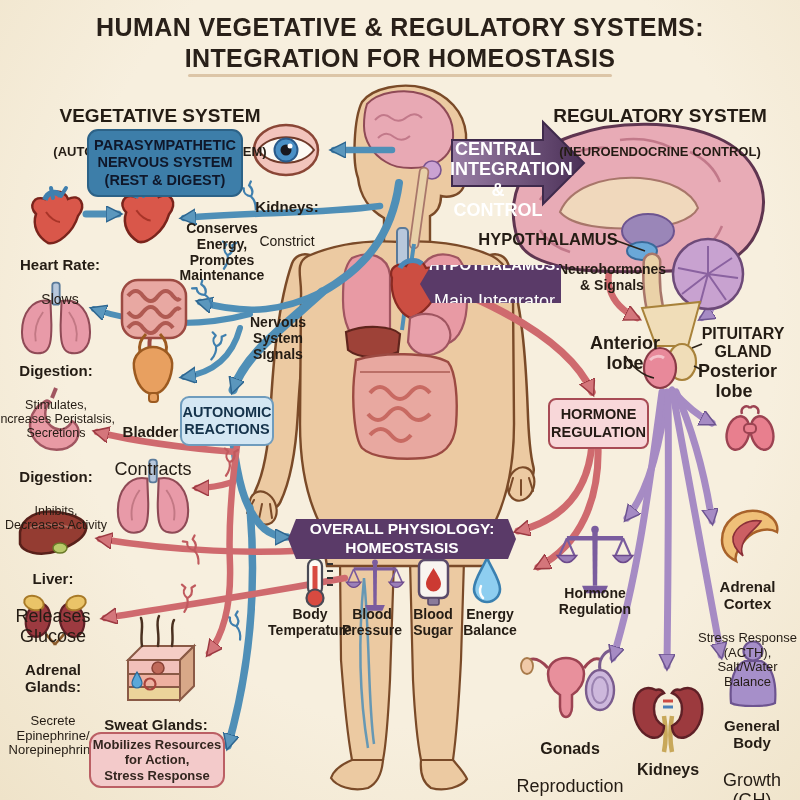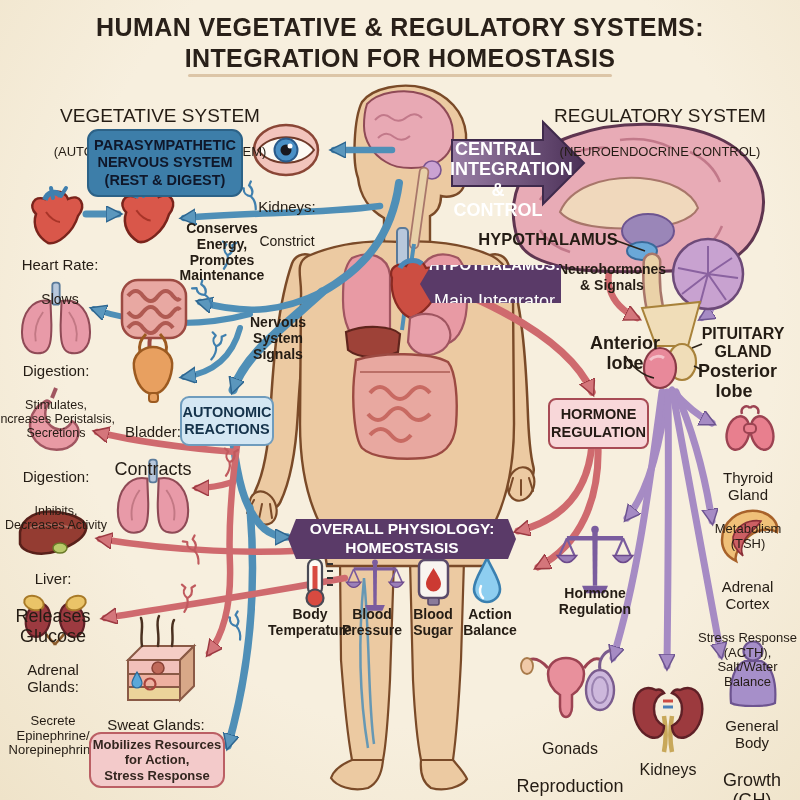--- a/index.html
+++ b/index.html
@@ -1,21 +1,21 @@
 <!DOCTYPE html>
 <html><head>
 <meta charset="utf-8">
 <style>
   html,body{margin:0;padding:0;background:#d8cdb4}
   #stage{position:relative;width:800px;height:800px;overflow:hidden;
     background:radial-gradient(ellipse at 50% 40%, #f7efde 60%, #efe3c9 100%);
     font-family:"Liberation Sans", sans-serif;padding-left:40px;}
   svg{position:absolute;left:0;top:0}
   .lab{position:absolute;text-align:center;color:#241c14;line-height:1.13;white-space:pre-line;z-index:5}
-  .lab .t{display:block;font-weight:400}
+  .lab .t{display:block;font-weight:700}
   .lab .d{display:block}
   .s25{font-size:25px}.s19{font-size:19px}.s165{font-size:16.5px}.s16{font-size:16px}
   .s155{font-size:15.5px}.s15{font-size:15px}.s145{font-size:14.5px}.s14{font-size:14px}
   .s135{font-size:18px}.s13{font-size:13px}.s125{font-size:12.5px}
   .box{position:absolute;display:flex;align-items:center;justify-content:center;
     text-align:center;white-space:pre-line;font-weight:700;z-index:6;line-height:1.2}
   .bluebox{background:#3d7ea9;border:2px solid #2c6287;border-radius:11px;color:#0f172a}
   .ltblue{background:#d4e7f3;border:2.5px solid #6f9cbd;border-radius:9px;color:#14324a}
   .pink{background:#f3caca;border:2.5px solid #bb5f64;border-radius:12px;color:#33261f}
   .pink2{background:#f8d7d9;border:2.5px solid #a84b55;border-radius:8px;color:#241a14}
@@ -373,39 +373,33 @@
 
 <div class="box banner s155" style="left:288px;top:519px;width:228px;height:40px">OVERALL PHYSIOLOGY:
 HOMEOSTASIS</div>
 
 <div class="lab t s14" style="left:262px;top:607px;width:96px;font-weight:700">Body
 Temperature</div>
 <div class="lab t s14" style="left:324px;top:607px;width:96px;font-weight:700">Blood
 Pressure</div>
 <div class="lab t s14" style="left:394px;top:607px;width:78px;font-weight:700">Blood
 Sugar</div>
-<div class="lab t s14" style="left:442px;top:607px;width:96px;font-weight:700">Action
+<div class="lab t s14" style="left:442px;top:607px;width:96px;font-weight:700">Energy
 Balance</div>
 
 <div class="lab t s135" style="left:590px;top:333px;width:70px;font-weight:700">Anterior
 lobe</div>
 <div class="lab t s16" style="left:697px;top:325px;width:92px;font-weight:700">PITUITARY
 GLAND</div>
 <div class="lab t s135" style="left:698px;top:361px;width:72px;font-weight:700">Posterior
 lobe</div>
 
 <div class="box pink2 s145" style="left:548px;top:398px;width:97px;height:47px">HORMONE
 REGULATION</div>
 
-<div class="lab" style="left:702px;top:452px;width:92px">
-  <span class="t s15">Thyroid
-Gland</span>
-  <span class="d s13">Metabolism
-(TSH)</span>
-</div>
 <div class="lab t s14" style="left:550px;top:586px;width:90px;font-weight:700">Hormone
 Regulation</div>
 <div class="lab" style="left:695px;top:561px;width:105px">
   <span class="t s15">Adrenal
 Cortex</span>
   <span class="d s13">Stress Response
 (ACTH),
 Salt/Water
 Balance</span>
 </div>

